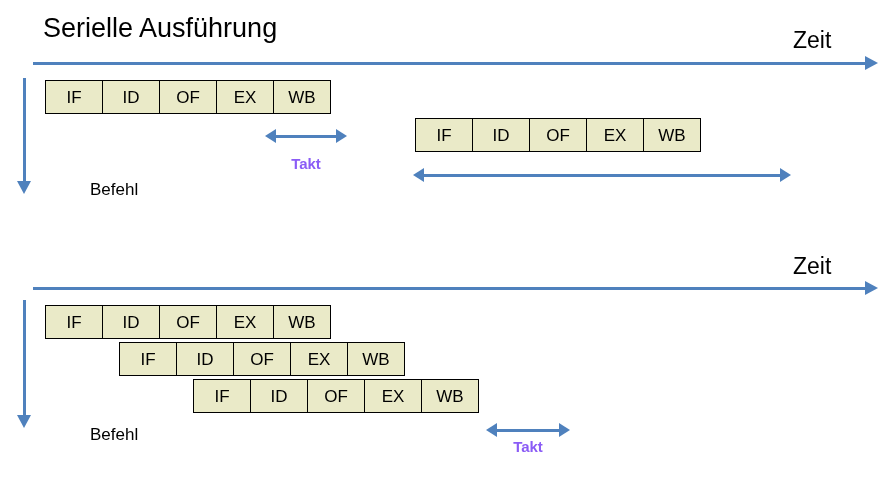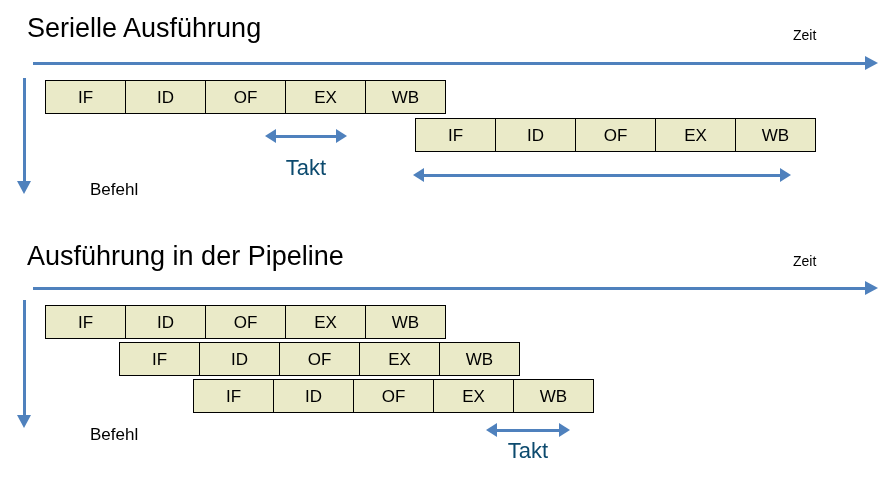--- a/index.html
+++ b/index.html
@@ -15,24 +15,25 @@
 
   .abs{position:absolute;}
 
   .title{
     font-size:27px;
     font-weight:400;
     color:#000;
     letter-spacing:0px;
     white-space:nowrap;
     line-height:1;
+    margin-left:16px;
   }
 
   .zeit-label{
-    font-size:14px;
+    font-size:23px;
     color:#000;
     white-space:nowrap;
   }
 
   .axis-line{
     background:#4F81BD;
     height:3px;
   }
   .axis-head{
     width:0;height:0;
@@ -54,21 +55,21 @@
 
   .stage-row{
     display:flex;
     height:34px;
   }
   .stage-cell{
     background:#EAEAC8;
     border:1px solid #000000;
     margin-left:-1px;
     box-sizing:border-box;
-    width:81px;
+    width:58px;
     height:34px;
     display:flex;
     align-items:center;
     justify-content:center;
     font-size:17px;
     color:#000;
     line-height:1;
   }
   .stage-cell:first-child{margin-left:0;}
 
@@ -94,24 +95,25 @@
   .measure .head-r{
     width:0;height:0;
     border-top:7px solid transparent;
     border-bottom:7px solid transparent;
     border-left:11px solid #4F81BD;
     flex:0 0 auto;
   }
 
   .measure-label{
     position:absolute;
-    font-size:22px;
-    color:#0c4a6e;
+    font-size:15px;
+    color:#8b5cf6;
     white-space:nowrap;
     text-align:center;
+    font-weight:bold;
   }
 
   .axis-name{
     position:absolute;
     font-size:17px;
     color:#000;
     white-space:nowrap;
     margin-left:44px;
   }
 </style>
@@ -158,21 +160,20 @@
     <div class="head-r"></div>
   </div>
   <div class="measure-label" style="left:265px;top:155px;width:82px;">Takt</div>
 
   <div class="measure" style="left:413px;top:168px;width:378px;">
     <div class="head-l"></div>
     <div class="bar"></div>
     <div class="head-r"></div>
   </div>
 
-  <div class="title abs" style="left:27px;top:243px;">Ausführung in der Pipeline</div>
 
   <div class="zeit-label abs" style="left:793px;top:253px;">Zeit</div>
 
   <div class="abs" style="left:33px;top:280px;width:845px;height:16px;display:flex;align-items:center;">
     <div class="axis-line" style="flex:1 1 auto;"></div>
     <div class="axis-head"></div>
   </div>
 
   <div class="abs" style="left:16px;top:300px;width:16px;height:128px;display:flex;flex-direction:column;align-items:center;">
     <div class="vaxis-line" style="flex:1 1 auto;"></div>

